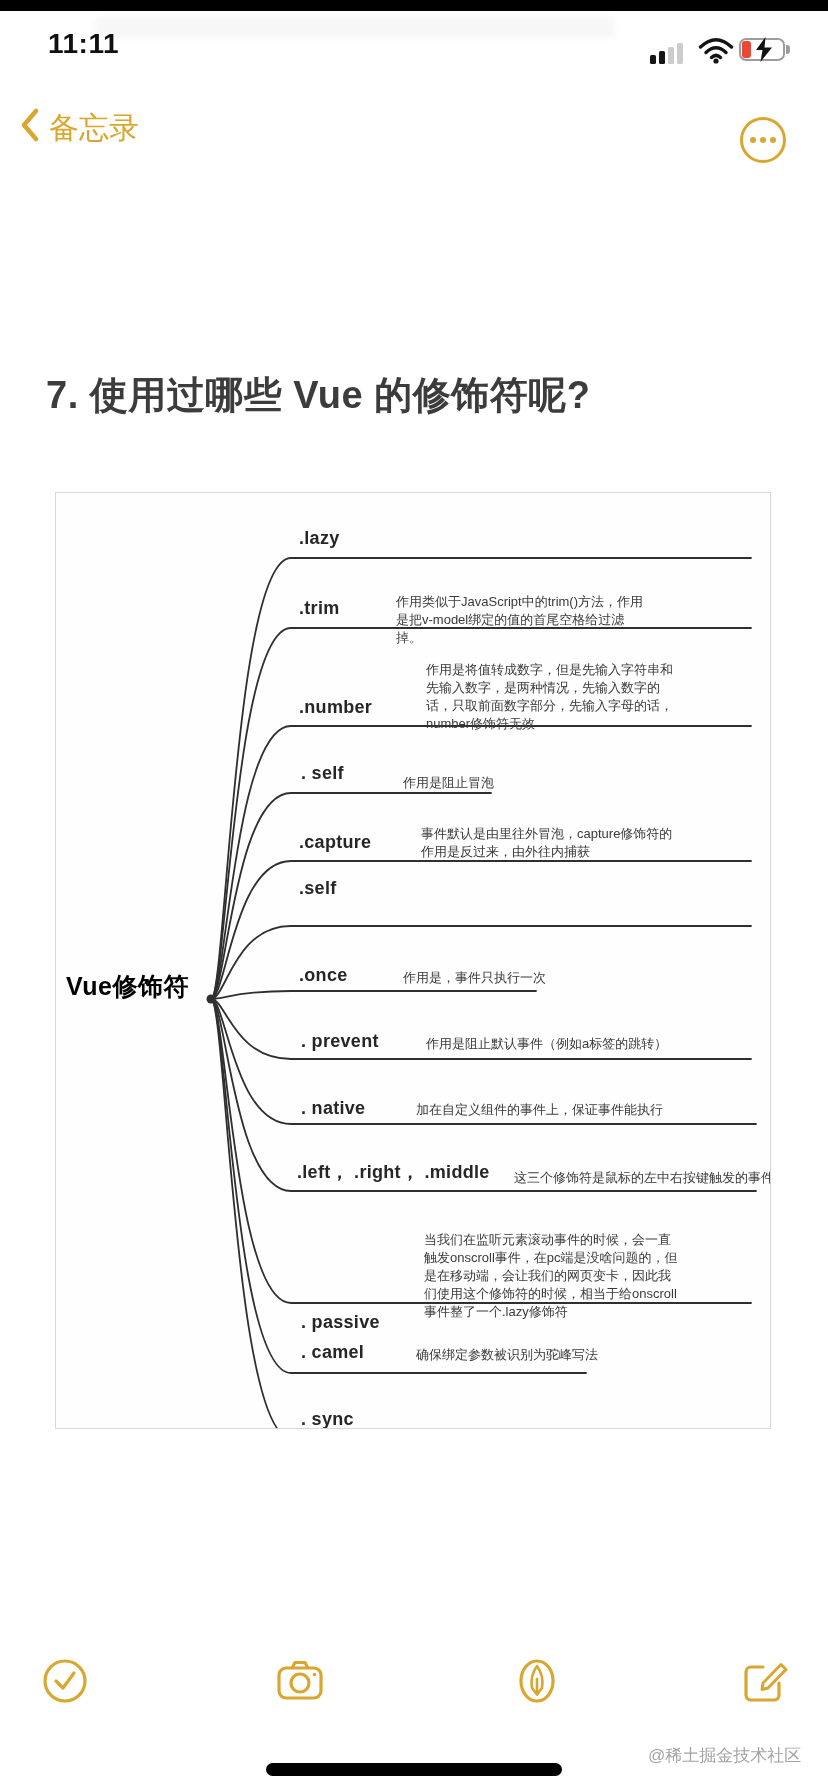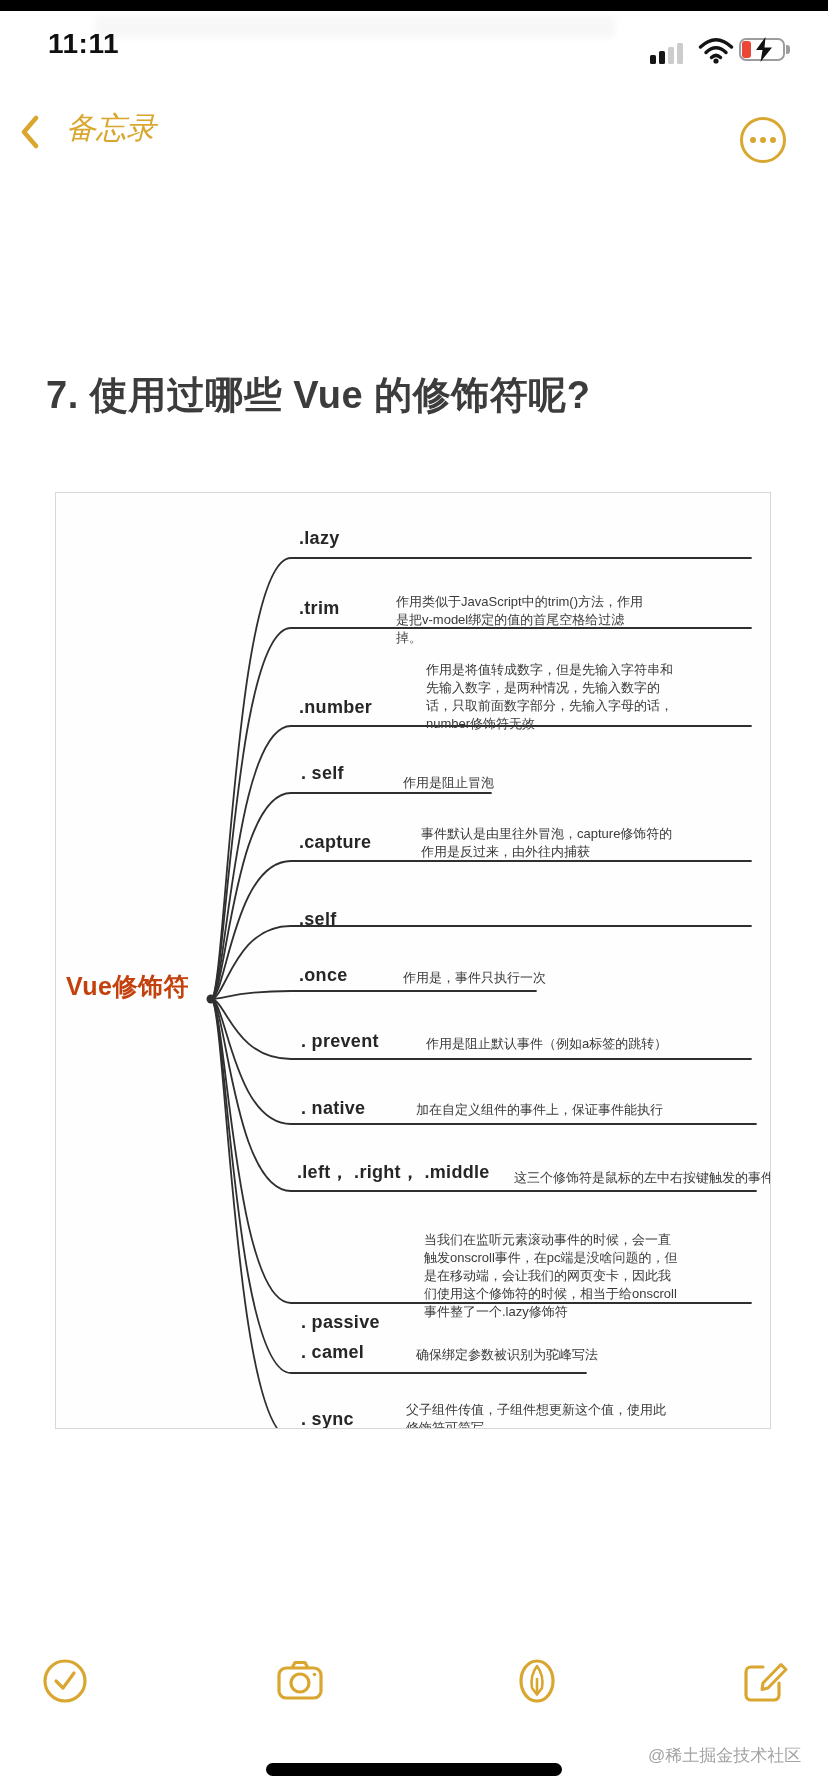--- a/index.html
+++ b/index.html
@@ -19,33 +19,33 @@
   .b1{height:9px;} .b2{height:13px;} .b3{height:17px;} .b4{height:21px;}
   .wifi { position:absolute; left:698px; top:14px; }
   .battery { position:absolute; left:739px; top:16px; width:46px; height:23px; }
   .batt-body { position:absolute; left:0; top:0; width:46px; height:23px; border:2px solid #9d9d9d; border-radius:7px; }
   .batt-fill { position:absolute; left:3px; top:3px; width:9px; height:17px; background:#ec4636; border-radius:3px; }
   .batt-nub { position:absolute; right:-5px; top:7px; width:4px; height:9px; background:#9d9d9d; border-radius:0 3px 3px 0; }
   .bolt { position:absolute; left:13px; top:-2px; }
 
   
   .navbar { position:absolute; left:0; top:100px; width:828px; height:70px; }
-  .back-btn { position:absolute; left:20px; top:8px; display:flex; align-items:flex-end; gap:26px; cursor:pointer;font-style:italic; }
+  .back-btn { position:absolute; left:20px; top:8px; display:flex; align-items:flex-start; gap:9px; cursor:pointer; }
   .back-label { font-size:30px; color:#d9a62f; }
   .more-btn { position:absolute; left:740px; top:17px; width:46px; height:46px; border:3.5px solid #d9a62f; border-radius:50%; display:flex; align-items:center; justify-content:center; gap:4px; cursor:pointer; }
   .more-btn .dot { width:6px; height:6px; border-radius:50%; background:#d9a62f; }
 
   
   .note-title { position:absolute; left:46px; top:370px; width:740px; font-size:38px; font-weight:700; color:#3c3c3c; letter-spacing:0.5px; }
 
   
   .mindmap { position:absolute; left:55px; top:492px; width:716px; height:937px; border:1px solid #d8d8d8; background:#fefefe; overflow:hidden; }
   .mm-inner { position:absolute; left:0; top:0; width:714px; height:935px; }
   .mm-svg { position:absolute; left:0; top:0; }
-  .mm-root { position:absolute; left:10px; top:492px; font-size:25px; font-weight:700; color:#c2410c; letter-spacing:0.5px; }
+  .mm-root { position:absolute; left:10px; top:492px; font-size:25px; font-weight:700; color:#000000; letter-spacing:0.5px; }
   .mm-label { position:absolute; font-size:18px; font-weight:700; color:#262626; letter-spacing:0.3px; white-space:nowrap; transform:translateY(-50%); }
   .mm-desc { position:absolute; font-size:13px; line-height:18px; color:#3a3a3a; }
 
   
   .toolbar { position:absolute; left:0; top:1655px; width:828px; height:52px; }
   .tb-btn { position:absolute; top:0; width:52px; height:52px; cursor:pointer; }
   .tb-check{left:39px;} .tb-camera{left:274px;} .tb-markup{left:511px;} .tb-compose{left:739px;}
 
   
   .wm-douyin { position:absolute; left:205px; top:1714px; font-size:31px; font-weight:700; color:#dcdcdc; letter-spacing:1px; text-shadow:0 0 2px rgba(160,160,160,0.35); white-space:nowrap; }
@@ -135,42 +135,41 @@
 
       <div class="mm-label" style="left:243px; top:214px;">.number</div>
       <div class="mm-desc" style="left:370px; top:168px; width:256px;">作用是将值转成数字，但是先输入字符串和先输入数字，是两种情况，先输入数字的话，只取前面数字部分，先输入字母的话，number修饰符无效</div>
 
       <div class="mm-label" style="left:245px; top:280px;">. self</div>
       <div class="mm-desc" style="left:347px; top:281px; width:220px;">作用是阻止冒泡</div>
 
       <div class="mm-label" style="left:243px; top:349px;">.capture</div>
       <div class="mm-desc" style="left:365px; top:332px; width:256px;">事件默认是由里往外冒泡，capture修饰符的作用是反过来，由外往内捕获</div>
 
-      <div class="mm-label" style="left:243px; top:426px;">.self</div>
+      <div class="mm-label" style="left:243px; top:395px;">.self</div>
 
       <div class="mm-label" style="left:243px; top:482px;">.once</div>
       <div class="mm-desc" style="left:347px; top:476px; width:240px;">作用是，事件只执行一次</div>
 
       <div class="mm-label" style="left:245px; top:548px;">. prevent</div>
       <div class="mm-desc" style="left:370px; top:542px; width:320px;">作用是阻止默认事件（例如a标签的跳转）</div>
 
       <div class="mm-label" style="left:245px; top:615px;">. native</div>
       <div class="mm-desc" style="left:360px; top:608px; width:320px;">加在自定义组件的事件上，保证事件能执行</div>
 
       <div class="mm-label" style="left:241px; top:679px;">.left， .right， .middle</div>
       <div class="mm-desc" style="left:458px; top:676px; width:262px;">这三个修饰符是鼠标的左中右按键触发的事件</div>
 
       <div class="mm-label" style="left:245px; top:829px;">. passive</div>
       <div class="mm-desc" style="left:368px; top:738px; width:256px;">当我们在监听元素滚动事件的时候，会一直触发onscroll事件，在pc端是没啥问题的，但是在移动端，会让我们的网页变卡，因此我们使用这个修饰符的时候，相当于给onscroll事件整了一个.lazy修饰符</div>
 
       <div class="mm-label" style="left:245px; top:859px;">. camel</div>
       <div class="mm-desc" style="left:360px; top:853px; width:310px;">确保绑定参数被识别为驼峰写法</div>
 
       <div class="mm-label" style="left:245px; top:926px;">. sync</div>
-      <div class="mm-desc" style="left:350px; top:908px; width:265px;">父子组件传值，子组件想更新这个值，使用此修饰符可简写</div>
 
     </div>
   </div>
 
   <div class="toolbar">
     <div class="tb-btn tb-check">
       <svg width="52" height="52" viewBox="0 0 52 52">
         <circle cx="26" cy="26" r="20" fill="none" stroke="#d9a62f" stroke-width="3.2"></circle>
         <polyline points="17,26 24,33 35,18" fill="none" stroke="#d9a62f" stroke-width="3.2" stroke-linecap="round" stroke-linejoin="round"></polyline>
       </svg>

